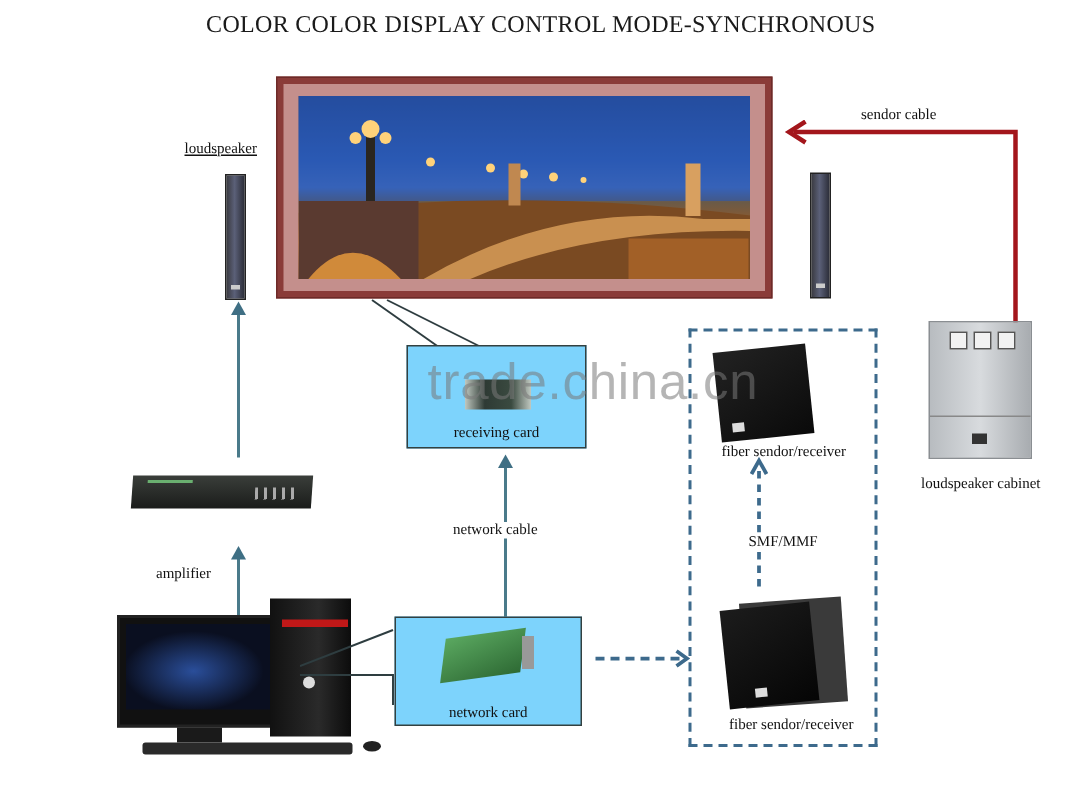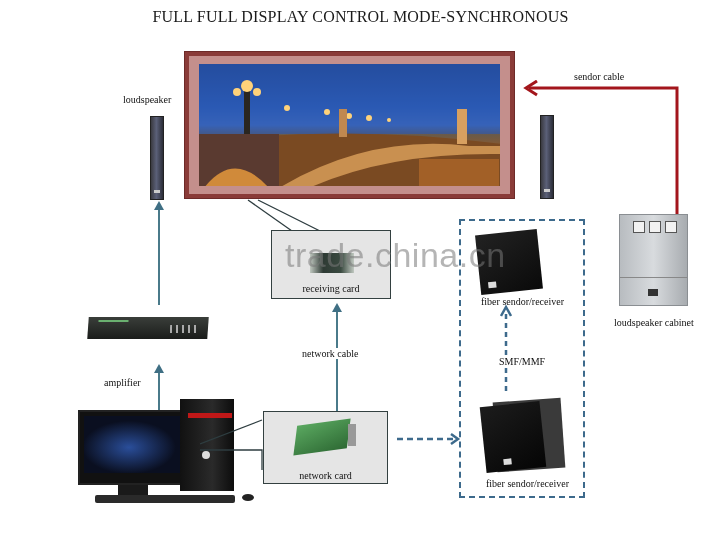--- a/index.html
+++ b/index.html
@@ -7,30 +7,30 @@
   .abs{position:absolute;}
   .title{left:0;top:8px;width:721px;text-align:center;font-size:16px;letter-spacing:0.2px;color:#1a1a1a;}
   .lbl{font-size:10px;color:#111;white-space:nowrap;}
   
   .display-frame{left:184px;top:51px;width:331px;height:148px;background:#8a3b38;border:1px solid #6d2a28;box-sizing:border-box;}
   .display-frame .mat{position:absolute;left:4px;top:4px;right:4px;bottom:4px;background:#c48f8c;}
   .display-screen{position:absolute;left:14px;top:12px;right:14px;bottom:12px;overflow:hidden;
     background:linear-gradient(180deg,#1d3f84 0%,#2c5db8 35%,#4a74c4 50%,#6a5a48 58%,#8a5a30 68%,#c07a38 80%,#6a3e20 100%);}
   .speaker{width:14px;height:84px;background:linear-gradient(90deg,#3a3a40,#5b6078 45%,#2b2d38);border:1px solid #222;box-sizing:border-box;}
   .speaker:after{content:"";position:absolute;left:3px;bottom:6px;width:6px;height:3px;background:#ccc;}
-  .box{border:1.5px solid #334040;background:#e5e5e5;box-sizing:border-box;padding-left:28px;}
+  .box{border:1.5px solid #334040;background:#7dd3fc;box-sizing:border-box;padding-left:28px;}
   .dashbox{border:2px dashed #3d6a8c;box-sizing:border-box;}
   .vline{width:2px;background:#4a7a8a;}
   .arrow-up{width:0;height:0;border-left:5px solid transparent;border-right:5px solid transparent;border-bottom:9px solid #3f6f84;}
   .watermark{left:245px;top:236px;font-family:"Liberation Sans",sans-serif;font-size:34px;color:rgba(120,120,120,0.55);letter-spacing:0.5px;margin-left:40px;}
 </style>
 </head>
 <body>
 
-<div class="abs title">FULL FULL DISPLAY CONTROL MODE-SYNCHRONOUS</div>
+<div class="abs title">COLOR COLOR DISPLAY CONTROL MODE-SYNCHRONOUS</div>
 
 <div class="abs display-frame">
   <div class="mat"></div>
   <div class="display-screen">
     <svg width="303" height="124" viewBox="0 0 303 124">
       <rect x="0" y="0" width="303" height="70" fill="#2a57b0" opacity="0.6"></rect>
       <path d="M0 78 Q150 60 303 80 L303 124 L0 124 Z" fill="#7a4a22"></path>
       <path d="M80 124 Q170 70 270 82 L303 82 L303 90 Q190 88 110 124 Z" fill="#c99050"></path>
       <rect x="0" y="70" width="80" height="54" fill="#5a3a30"></rect>
       <path d="M5 124 Q35 85 70 124 Z" fill="#d08a3a"></path>
@@ -43,21 +43,21 @@
       <circle cx="150" cy="52" r="3" fill="#ffd27a"></circle>
       <circle cx="170" cy="54" r="3" fill="#ffd27a"></circle>
       <circle cx="190" cy="56" r="2" fill="#ffd27a"></circle>
       <rect x="258" y="45" width="10" height="35" fill="#d8a060"></rect>
       <rect x="140" y="45" width="8" height="28" fill="#c08850"></rect>
       <rect x="220" y="95" width="80" height="29" fill="#b46a2a" opacity="0.7"></rect>
     </svg>
   </div>
 </div>
 
-<div class="abs lbl" style="left:123px;top:94px;">loudspeaker</div>
+<div class="abs lbl" style="left:123px;top:94px;text-decoration:underline;">loudspeaker</div>
 <div class="abs speaker" style="left:150px;top:116px;"></div>
 <div class="abs speaker" style="left:540px;top:115px;"></div>
 
 <div class="abs lbl" style="left:574px;top:71px;">sendor cable</div>
 <svg class="abs" style="left:515px;top:80px;" width="170" height="140">
   <polyline points="162,135 162,8 14,8" fill="none" stroke="#a3161c" stroke-width="3"></polyline>
   <polyline points="22,1 11,8 22,15" fill="none" stroke="#a3161c" stroke-width="3"></polyline>
 </svg>
 
 <div class="abs" style="left:619px;top:214px;width:69px;height:92px;background:linear-gradient(90deg,#b8bcc0,#d8dbde 50%,#a8acb0);border:1px solid #8a8e92;box-sizing:border-box;">

